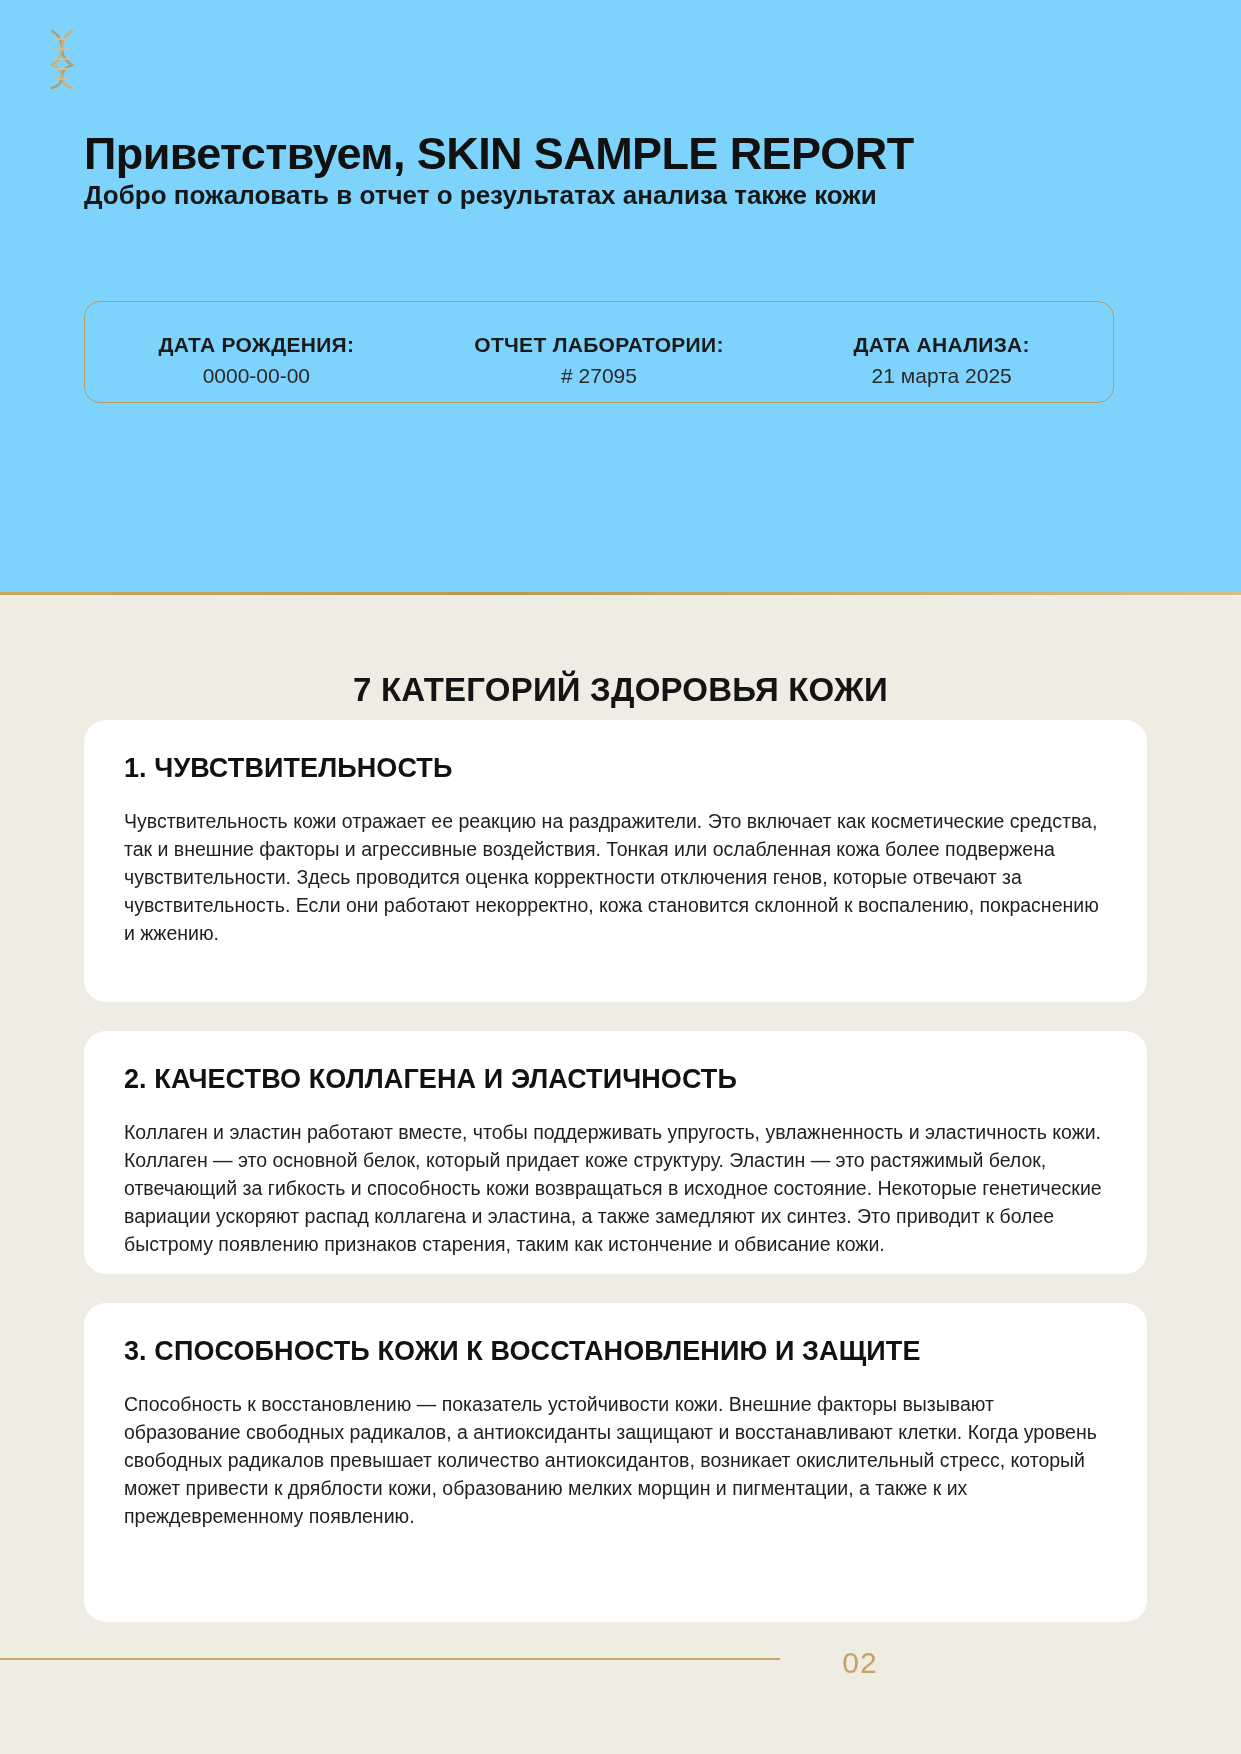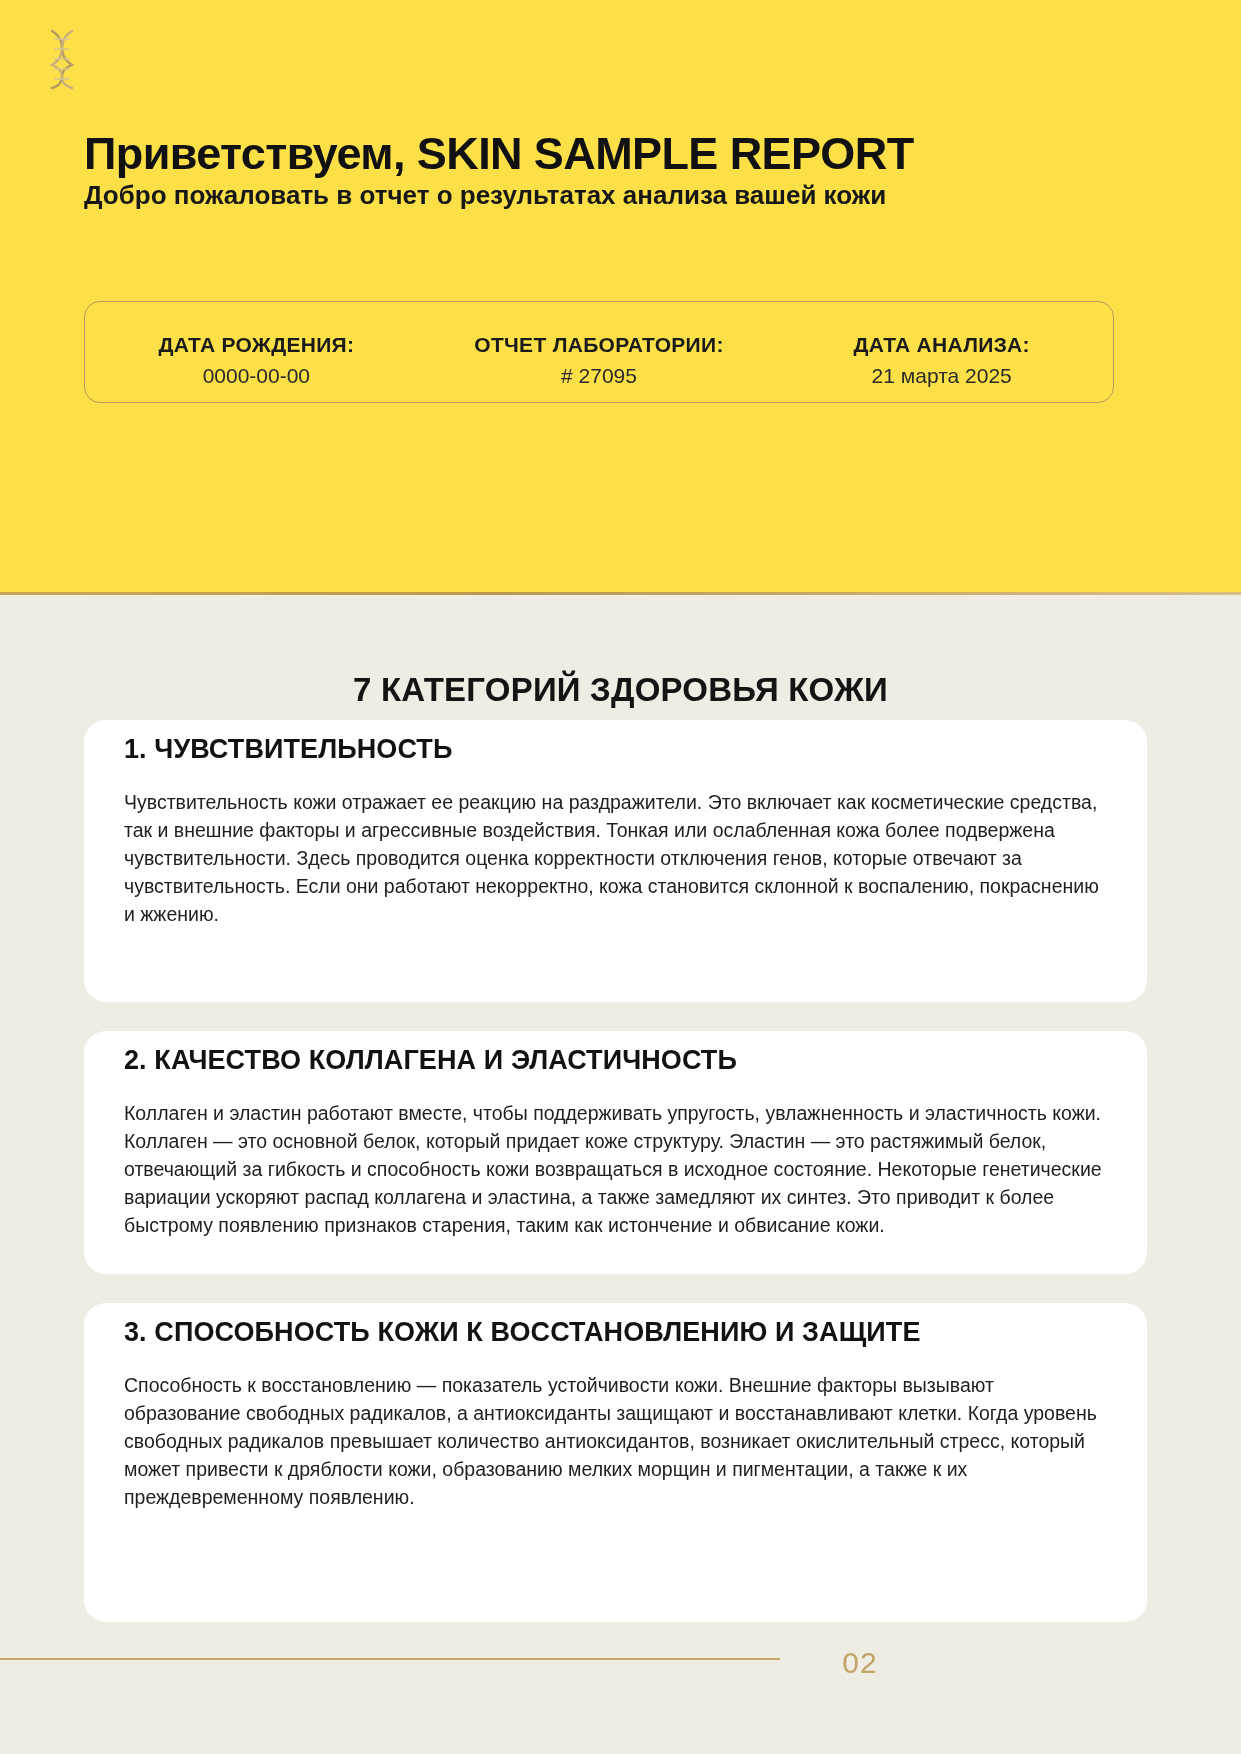--- a/index.html
+++ b/index.html
@@ -21,21 +21,21 @@
   .page {
     width: 1241px;
     height: 1754px;
     position: relative;
   }
 
   .top-section {
     position: relative;
     padding: 16px 84px;
     height: 598px;
-    background: #fde047;
+    background: #7dd3fc;
   }
 
   .dna-logo {
     position: absolute;
     top: 28px;
     left: 40px;
     width: 44px;
     height: 62px;
   }
 
@@ -132,21 +132,21 @@
     letter-spacing: 0.2px;
     color: #141414;
   }
 
   .card {
     position: absolute;
     left: 84px;
     width: 1063px;
     background: #ffffff;
     border-radius: 22px;
-    padding: 14px 40px 36px 40px;
+    padding: 33px 40px 36px 40px;
   }
   .card h3 {
     margin: 0 0 22px 0;
     font-size: 27px;
     font-weight: 700;
     letter-spacing: 0.1px;
     color: #121212;
     line-height: 1.18;
   }
   .card p {
@@ -189,21 +189,21 @@
     <span class="dna-logo">
       <svg width="44" height="62" viewBox="0 0 44 62" fill="none" xmlns="http://www.w3.org/2000/svg">
         <path d="M12 3 C30 14, 14 26, 32 37 C14 44, 30 54, 12 60" stroke="#b59b63" stroke-width="2.4" fill="none" stroke-linecap="round"></path>
         <path d="M32 3 C14 14, 30 26, 12 37 C30 44, 14 54, 32 60" stroke="#c9b078" stroke-width="2.4" fill="none" stroke-linecap="round"></path>
         <path d="M15 11 H29 M15 21 H29 M15 31 H29 M15 41 H29 M15 51 H29" stroke="#d8c391" stroke-width="1.6" stroke-linecap="round"></path>
       </svg>
     </span>
 
     <h1 class="greeting">Приветствуем, SKIN SAMPLE REPORT</h1>
 
-    <div class="subtitle">Добро пожаловать в отчет о результатах анализа вашей кожи</div>
+    <div class="subtitle">Добро пожаловать в отчет о результатах анализа также кожи</div>
 
     <div class="info-box">
       <div class="info-col">
         <div class="info-label">ДАТА РОЖДЕНИЯ:</div>
         <div class="info-value">0000-00-00</div>
       </div>
       <div class="info-col">
         <div class="info-label">ОТЧЕТ ЛАБОРАТОРИИ:</div>
         <div class="info-value"># 27095</div>
       </div>

